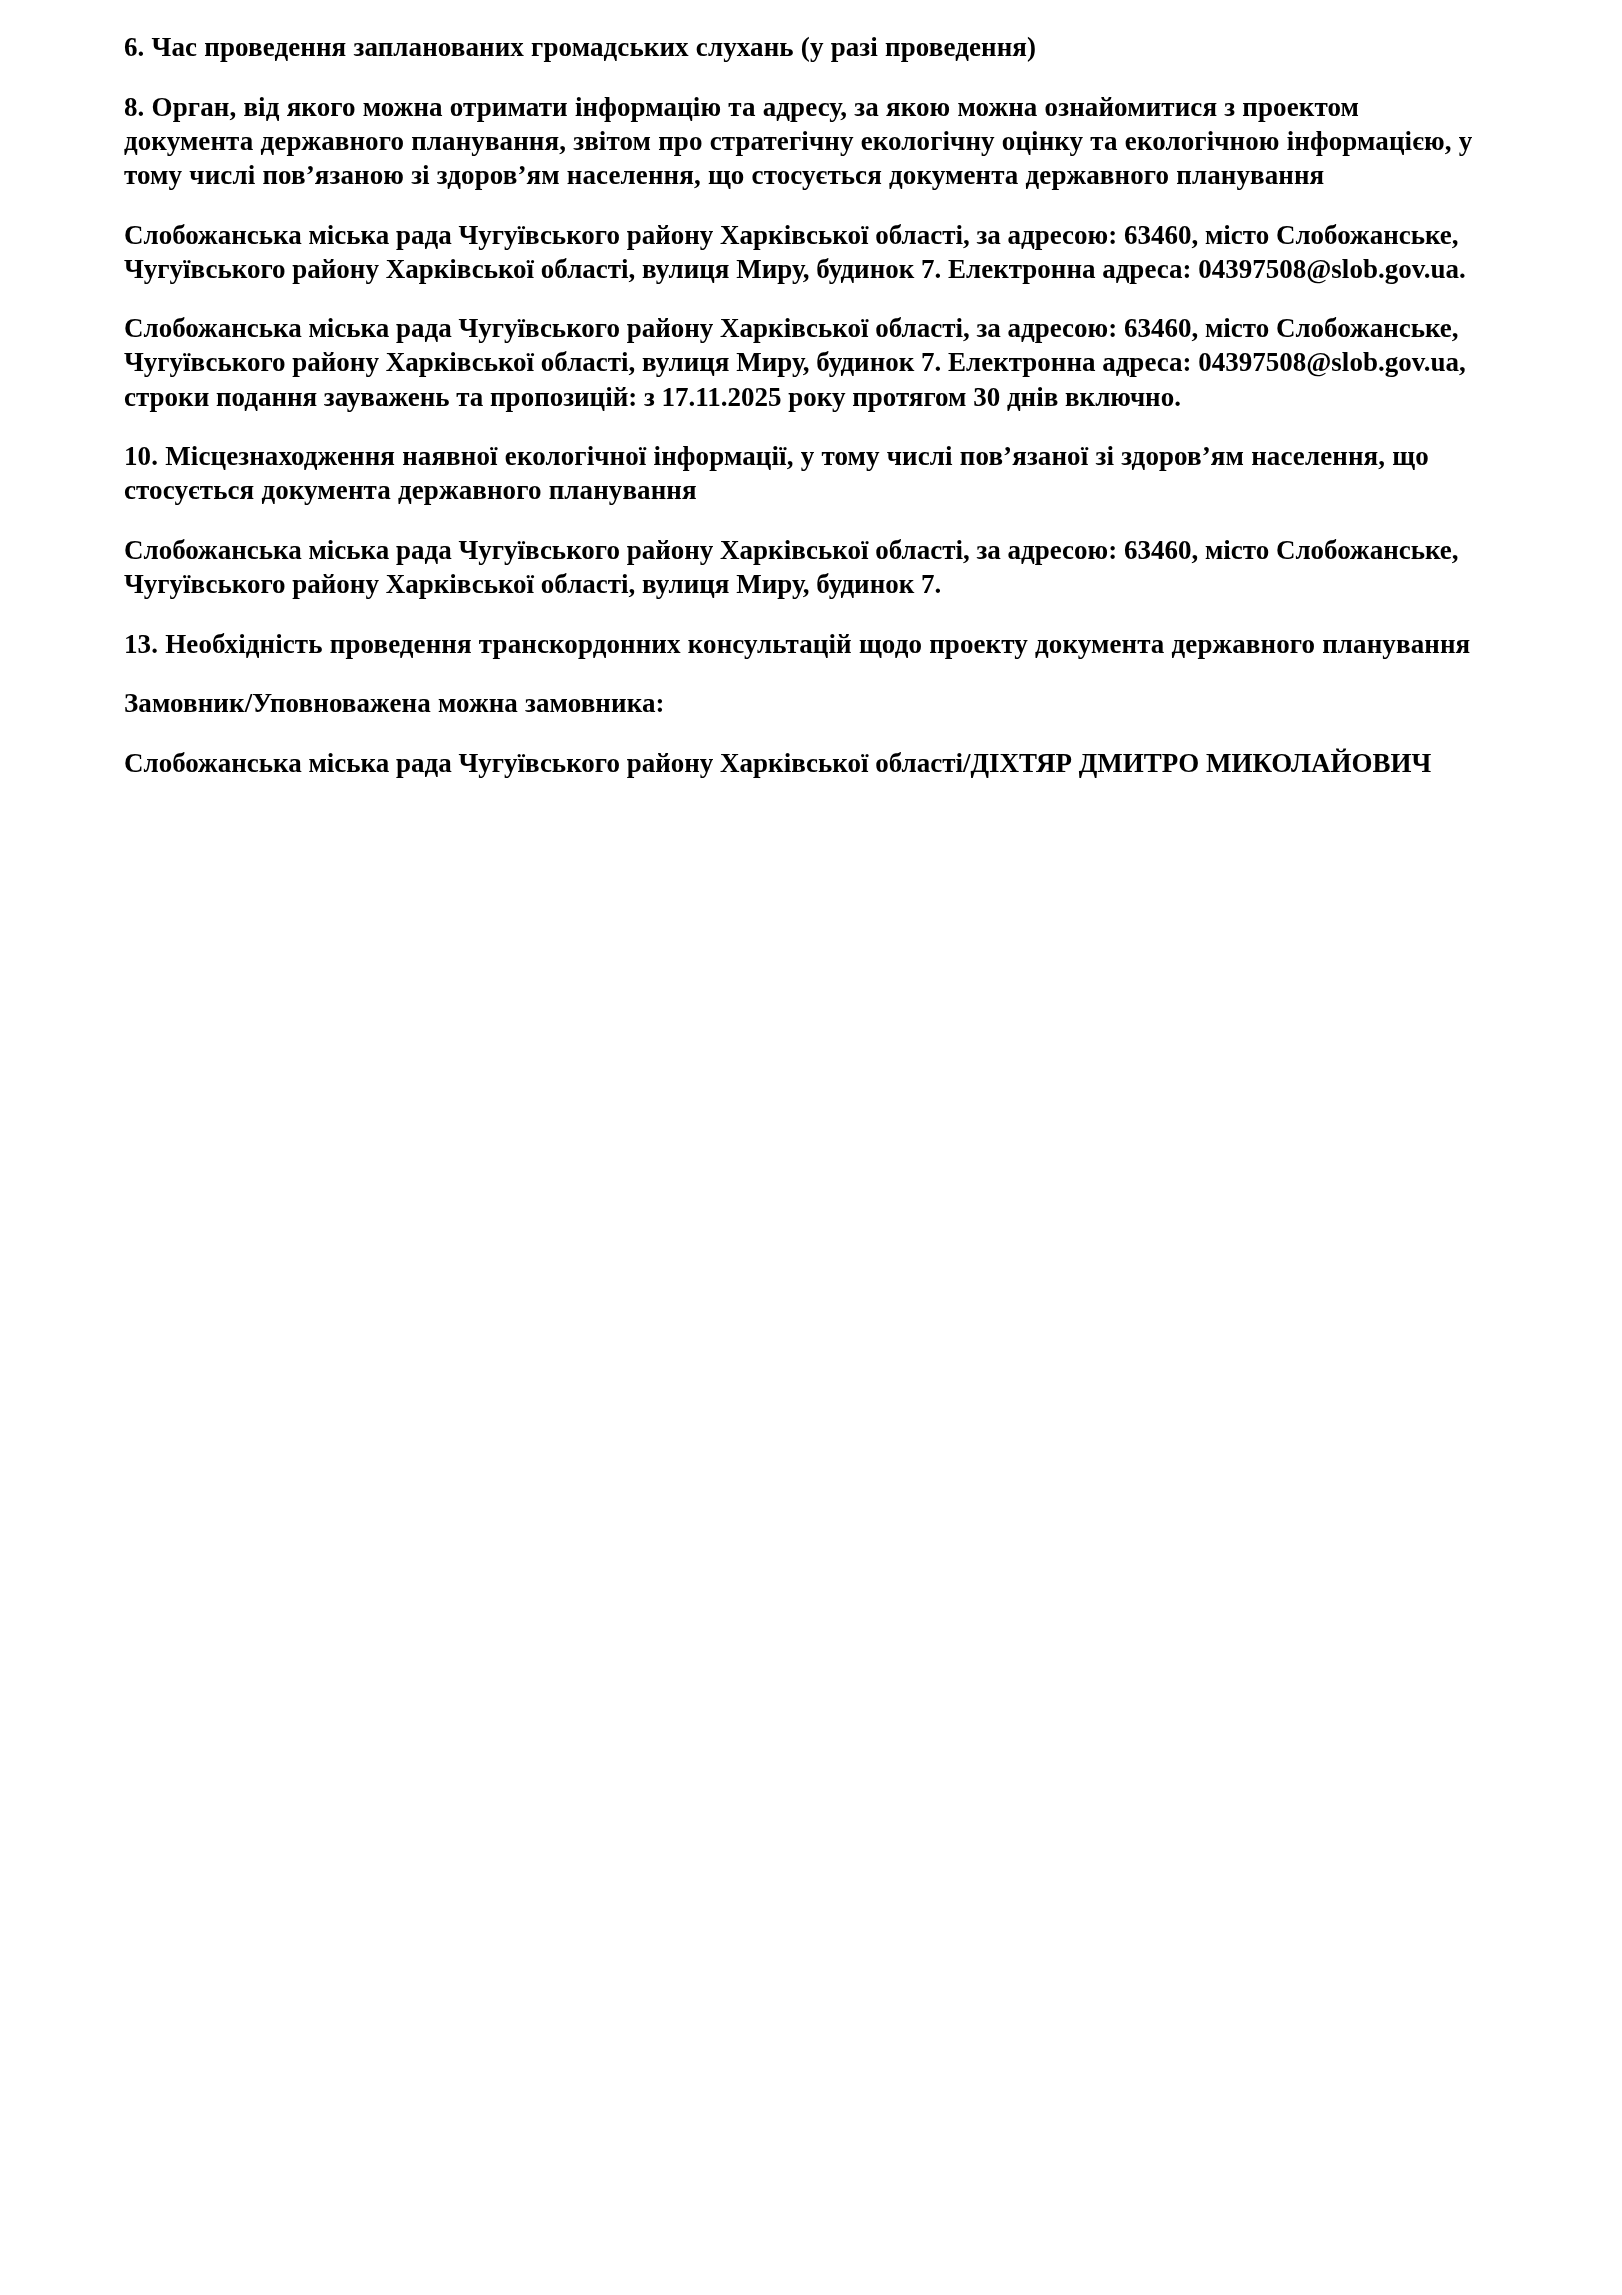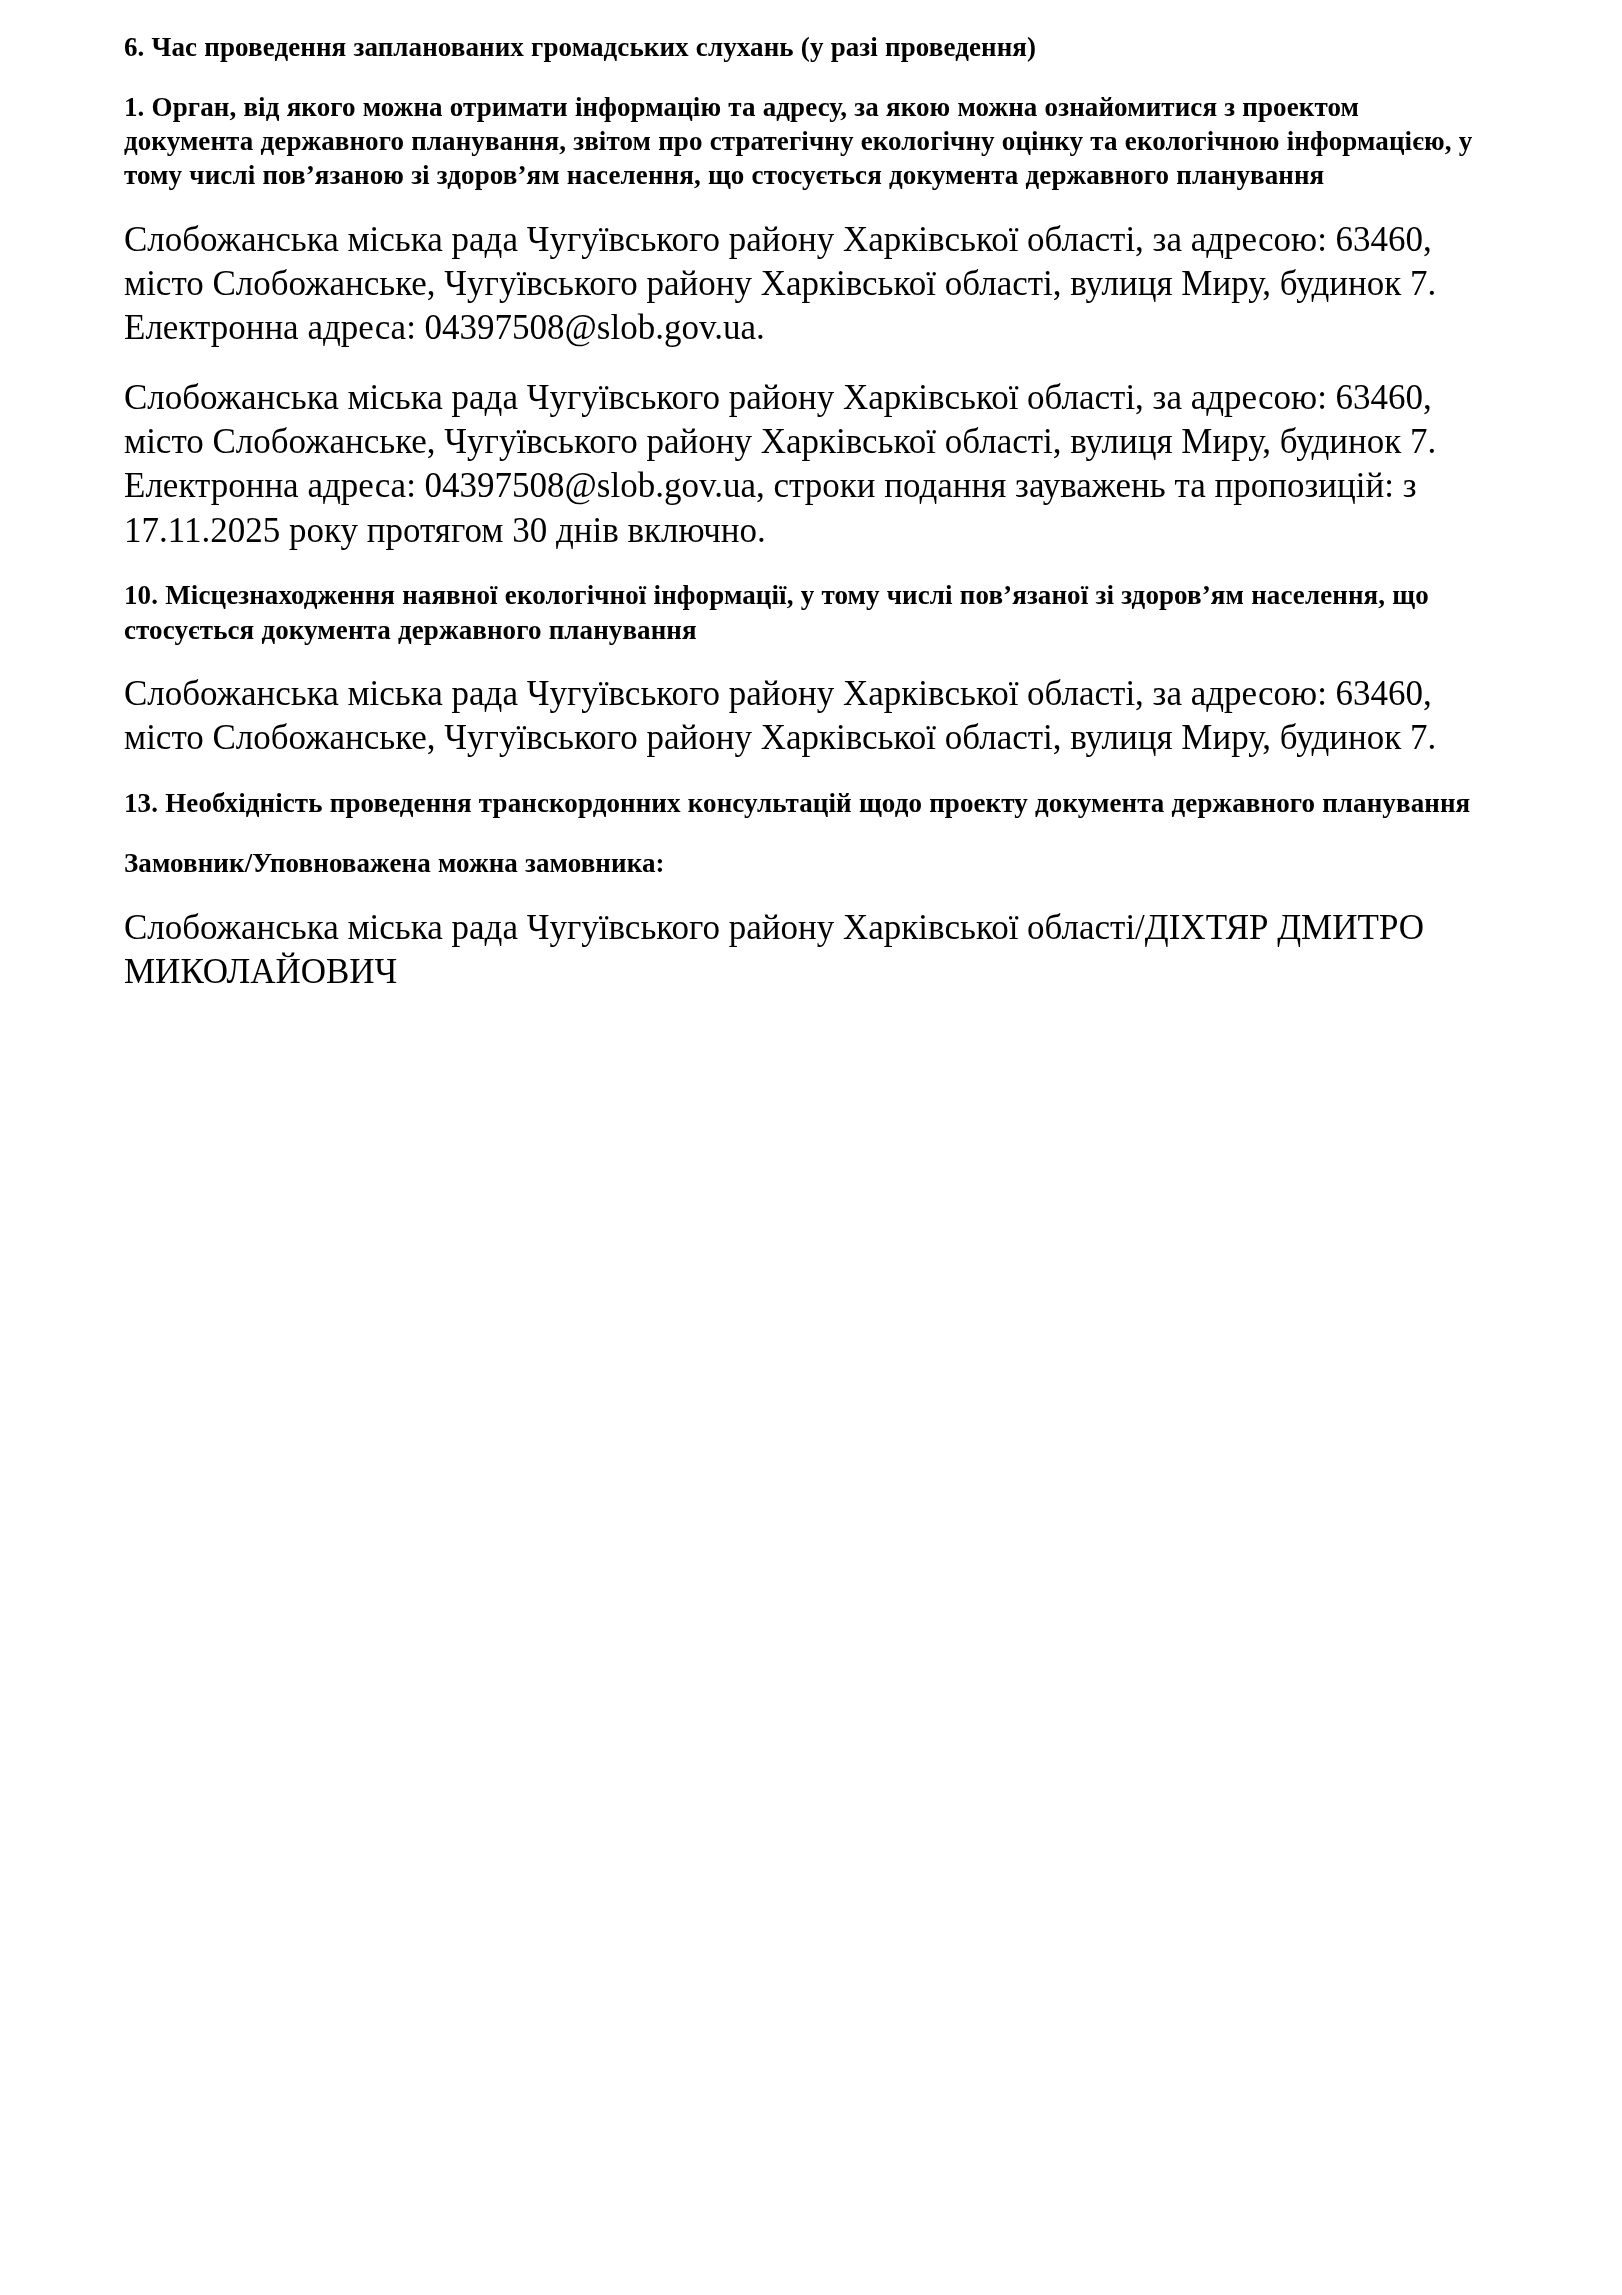--- a/index.html
+++ b/index.html
@@ -30,41 +30,41 @@
   .heading {
     font-weight: bold;
     font-size: 27px;
     line-height: 1.265;
     letter-spacing: 0.1px;
     margin: 0 0 25.5px 0;
     text-align: left;
     word-spacing: 0.3px;
   }
   .para {
-    font-weight: normal;
-    font-size: 35px;
+    font-weight: bold;
+    font-size: 27px;
     line-height: 1.265;
     letter-spacing: 0px;
     margin: 0 0 25.5px 0;
     text-align: left;
   }
   .para:last-child {
     margin-bottom: 0;
   }
 </style>
 </head>
 <body>
 
 <div class="page">
   <div class="doc-body">
 
     <p class="heading">6. Час проведення запланованих громадських слухань (у разі проведення)</p>
 
 
-    <p class="heading">1. Орган, від якого можна отримати інформацію та адресу, за якою можна ознайомитися з проектом документа державного планування, звітом про стратегічну екологічну оцінку та екологічною інформацією, у тому числі пов’язаною зі здоров’ям населення, що стосується документа державного планування</p>
+    <p class="heading">8. Орган, від якого можна отримати інформацію та адресу, за якою можна ознайомитися з проектом документа державного планування, звітом про стратегічну екологічну оцінку та екологічною інформацією, у тому числі пов’язаною зі здоров’ям населення, що стосується документа державного планування</p>
 
     <p class="para">Слобожанська міська рада Чугуївського району Харківської області, за адресою: 63460, місто Слобожанське, Чугуївського району Харківської області, вулиця Миру, будинок 7. Електронна адреса: 04397508@slob.gov.ua.</p>
 
 
     <p class="para">Слобожанська міська рада Чугуївського району Харківської області, за адресою: 63460, місто Слобожанське, Чугуївського району Харківської області, вулиця Миру, будинок 7. Електронна адреса: 04397508@slob.gov.ua, строки подання зауважень та пропозицій: з 17.11.2025 року протягом 30 днів включно.</p>
 
     <p class="heading">10. Місцезнаходження наявної екологічної інформації, у тому числі пов’язаної зі здоров’ям населення, що стосується документа державного планування</p>
 
     <p class="para">Слобожанська міська рада Чугуївського району Харківської області, за адресою: 63460, місто Слобожанське, Чугуївського району Харківської області, вулиця Миру, будинок 7.</p>
 

